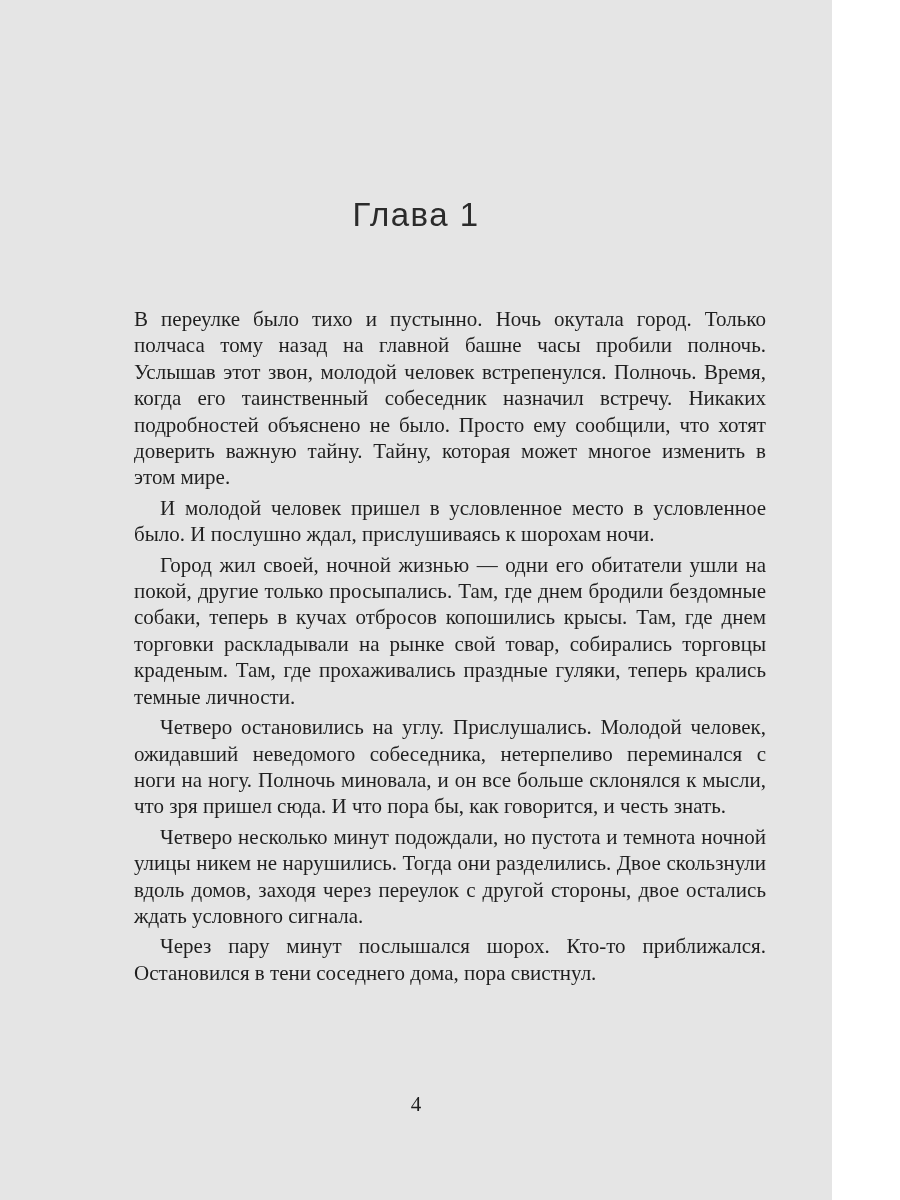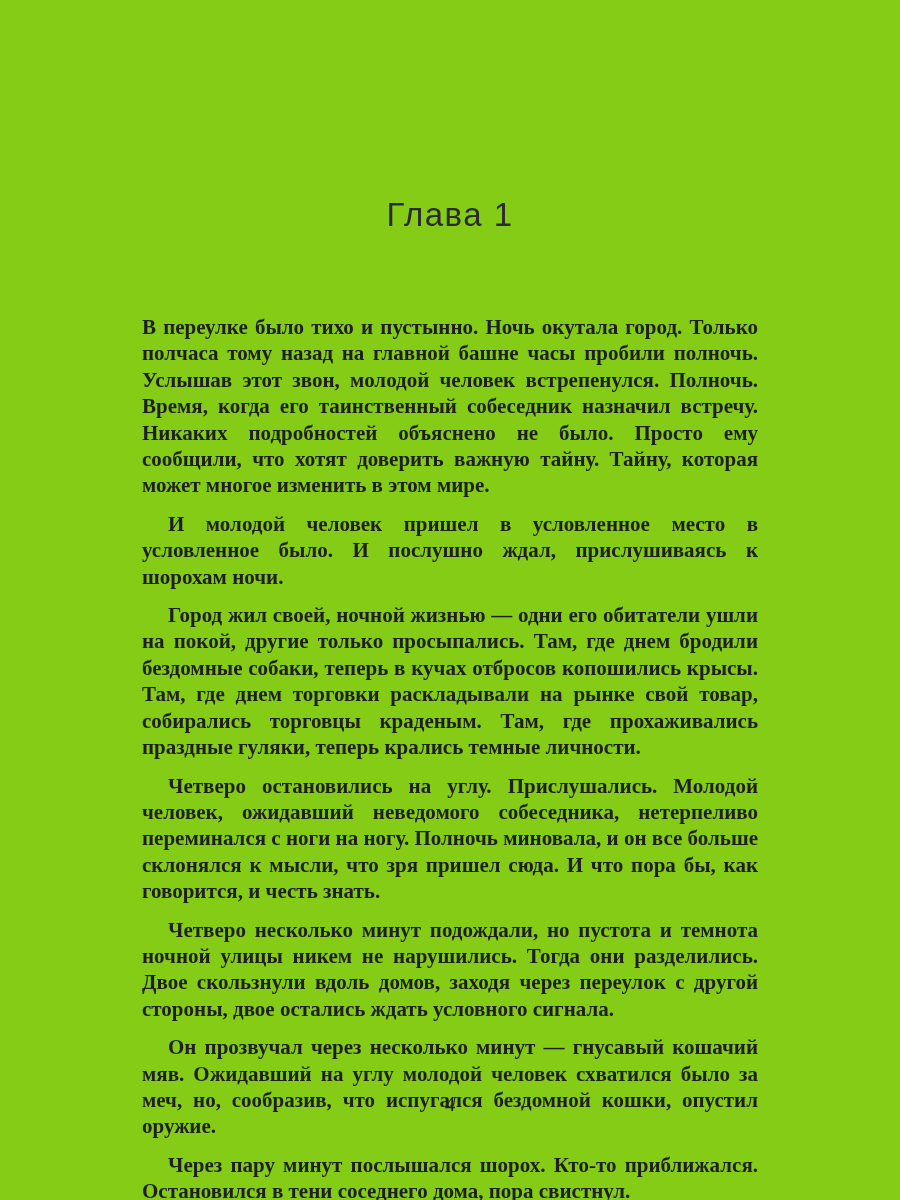--- a/index.html
+++ b/index.html
@@ -2,23 +2,23 @@
 <html lang="ru"><head>
 <meta charset="utf-8">
 <style>
   html, body {
     margin: 0;
     padding: 0;
     background: #ffffff;
   }
   .page {
     position: relative;
-    width: 900px;
+    width: 832px;
     height: 1200px;
-    background: #84cc16;
+    background: #e5e5e5;
     overflow: hidden;
   }
   .chapter-title {
     position: absolute;
     top: 196px;
     left: 0;
     right: 0;
     margin: 0;
     text-align: center;
     font-family: "Liberation Sans", "DejaVu Sans", sans-serif;
@@ -34,24 +34,23 @@
     width: 640px;
     font-family: "Liberation Serif", "DejaVu Serif", serif;
     font-size: 21px;
     line-height: 26.4px;
     text-align: justify;
     color: #1f1f1f;
     hyphens: auto;
     -webkit-hyphens: auto;
   }
   .text-block p {
-    margin: 12px;
+    margin: 4px;
     padding: 0;
     text-indent: 26px;
-    font-weight: bold;
   }
   .text-block p.no-indent {
     text-indent: 0;
   }
   .page-number {
     position: absolute;
     top: 1092px;
     left: 0;
     right: 0;
     text-align: center;
@@ -66,19 +65,18 @@
 <div class="page">
 
   <h1 class="chapter-title">Глава 1</h1>
 
   <div class="text-block">
     <p class="no-indent" lang="ru">В переулке было тихо и пустынно. Ночь окутала город. Только полчаса тому назад на главной башне часы пробили полночь. Услышав этот звон, молодой человек встрепенулся. Полночь. Время, когда его таинственный собеседник назначил встречу. Никаких подробностей объяснено не было. Просто ему сообщили, что хотят доверить важную тайну. Тайну, которая может многое изменить в этом мире.</p>
     <p lang="ru">И молодой человек пришел в условленное место в условленное было. И послушно ждал, прислушиваясь к шорохам ночи.</p>
     <p lang="ru">Город жил своей, ночной жизнью — одни его обитатели ушли на покой, другие только просыпались. Там, где днем бродили бездомные собаки, теперь в кучах отбросов копошились крысы. Там, где днем торговки раскладывали на рынке свой товар, собирались торговцы краденым. Там, где прохаживались праздные гуляки, теперь крались темные личности.</p>
     <p lang="ru">Четверо остановились на углу. Прислушались. Молодой человек, ожидавший неведомого собеседника, нетерпеливо переминался с ноги на ногу. Полночь миновала, и он все больше склонялся к мысли, что зря пришел сюда. И что пора бы, как говорится, и честь знать.</p>
     <p lang="ru">Четверо несколько минут подождали, но пустота и темнота ночной улицы никем не нарушились. Тогда они разделились. Двое скользнули вдоль домов, заходя через переулок с другой стороны, двое остались ждать условного сигнала.</p>
-    <p lang="ru">Он прозвучал через несколько минут — гнусавый кошачий мяв. Ожидавший на углу молодой человек схватился было за меч, но, сообразив, что испугался бездомной кошки, опустил оружие.</p>
     <p lang="ru">Через пару минут послышался шорох. Кто-то приближался. Остановился в тени соседнего дома, пора свистнул.</p>
   </div>
 
   <div class="page-number">4</div>
 
 </div>
 
 </body></html>

